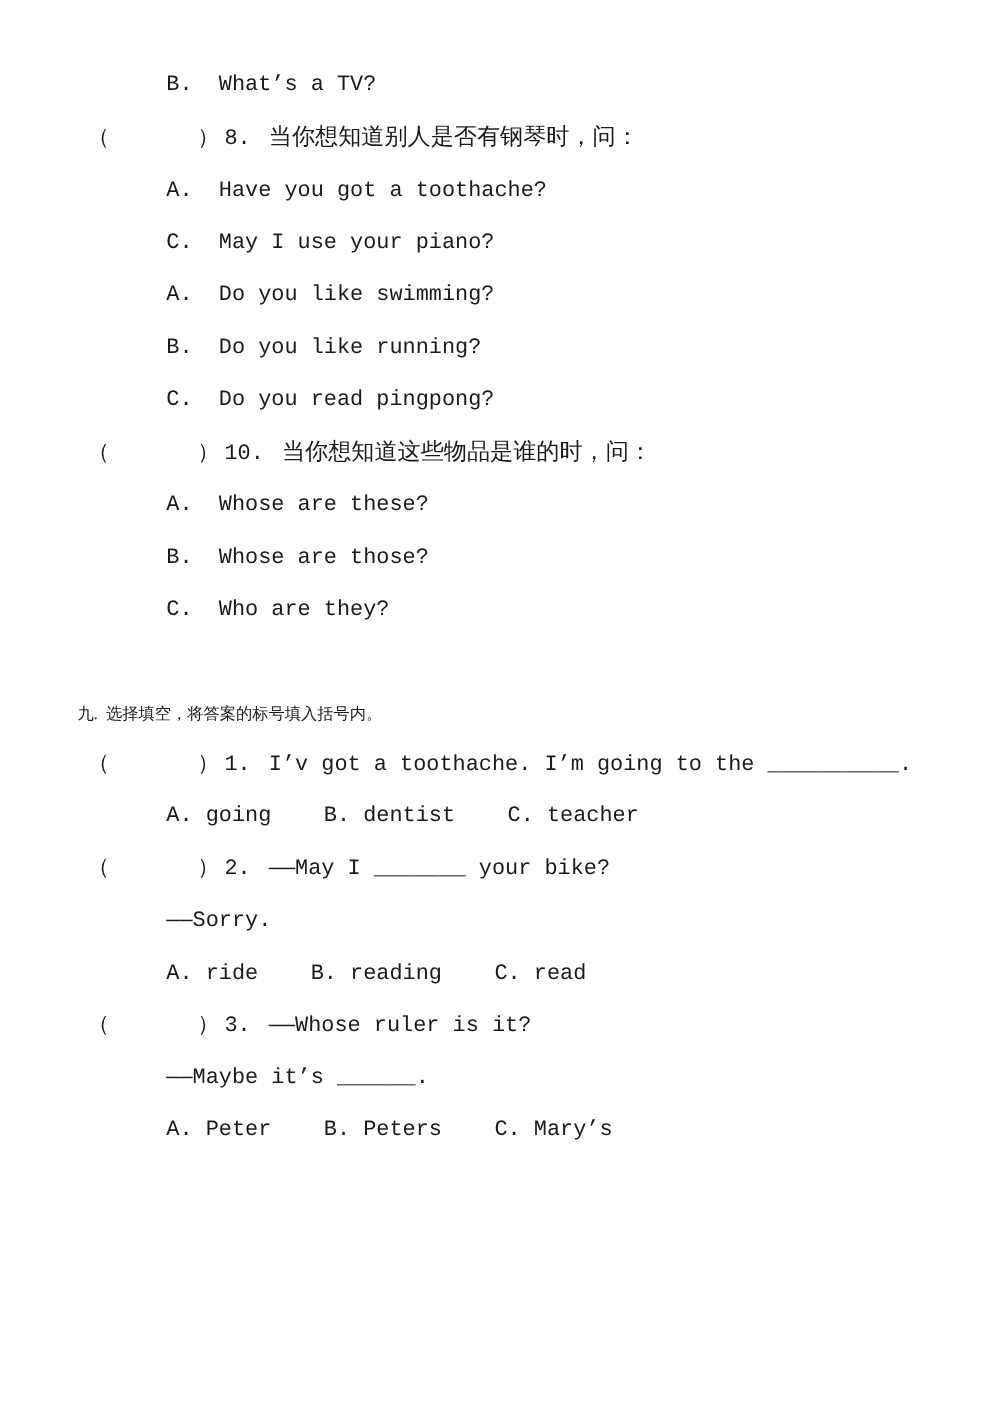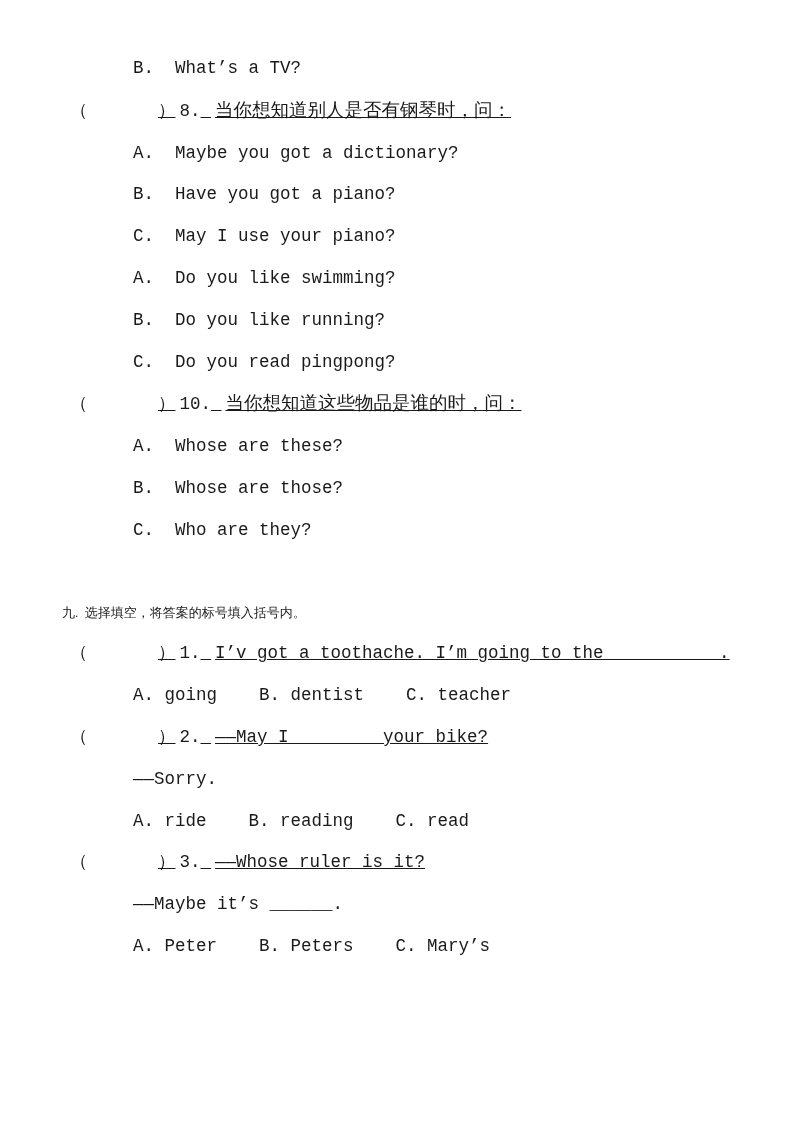--- a/index.html
+++ b/index.html
@@ -31,21 +31,20 @@
   .line {
     font-size: 17.5px;
     line-height: 41.8px;
     white-space: pre;
     letter-spacing: 0px;
   }
 
   
   .q-line {
     padding-left: 12px;
-    text-decoration: underline;
   }
   .q-line .paren-open {
     display: inline-block;
     width: 88px;       
   }
   .q-line .q-num {
     display: inline-block;
     padding-left: 4px;
   }
   .q-line .q-text {
@@ -80,22 +79,21 @@
 
   .spacer-sm { height: 20px; }
 </style>
 </head>
 <body>
 
 <div class="page">
   <div id="content">
       <div class="line opt-line">B.  What’s a TV?</div>
       <div class="line q-line"><span class="paren-open">（</span><span class="paren-close">）</span><span class="q-num">8.</span> <span class="q-text cjk">当你想知道别人是否有钢琴时，问：</span></div>
-      <div class="line opt-line">A.  Maybe you got a dictionary?</div>
-      <div class="line opt-line">B.  Have you got a piano?</div>
+      <div class="line opt-line">A.  Have you got a toothache?</div>
       <div class="line opt-line">C.  May I use your piano?</div>
       <div class="line opt-line">A.  Do you like swimming?</div>
       <div class="line opt-line">B.  Do you like running?</div>
       <div class="line opt-line">C.  Do you read pingpong?</div>
       <div class="line q-line"><span class="paren-open">（</span><span class="paren-close">）</span><span class="q-num">10.</span> <span class="q-text cjk">当你想知道这些物品是谁的时，问：</span></div>
       <div class="line opt-line">A.  Whose are these?</div>
       <div class="line opt-line">B.  Whose are those?</div>
       <div class="line opt-line">C.  Who are they?</div>
       <div class="spacer-sm"></div>
       <div class="section-head">九.  选择填空，将答案的标号填入括号内。</div>

